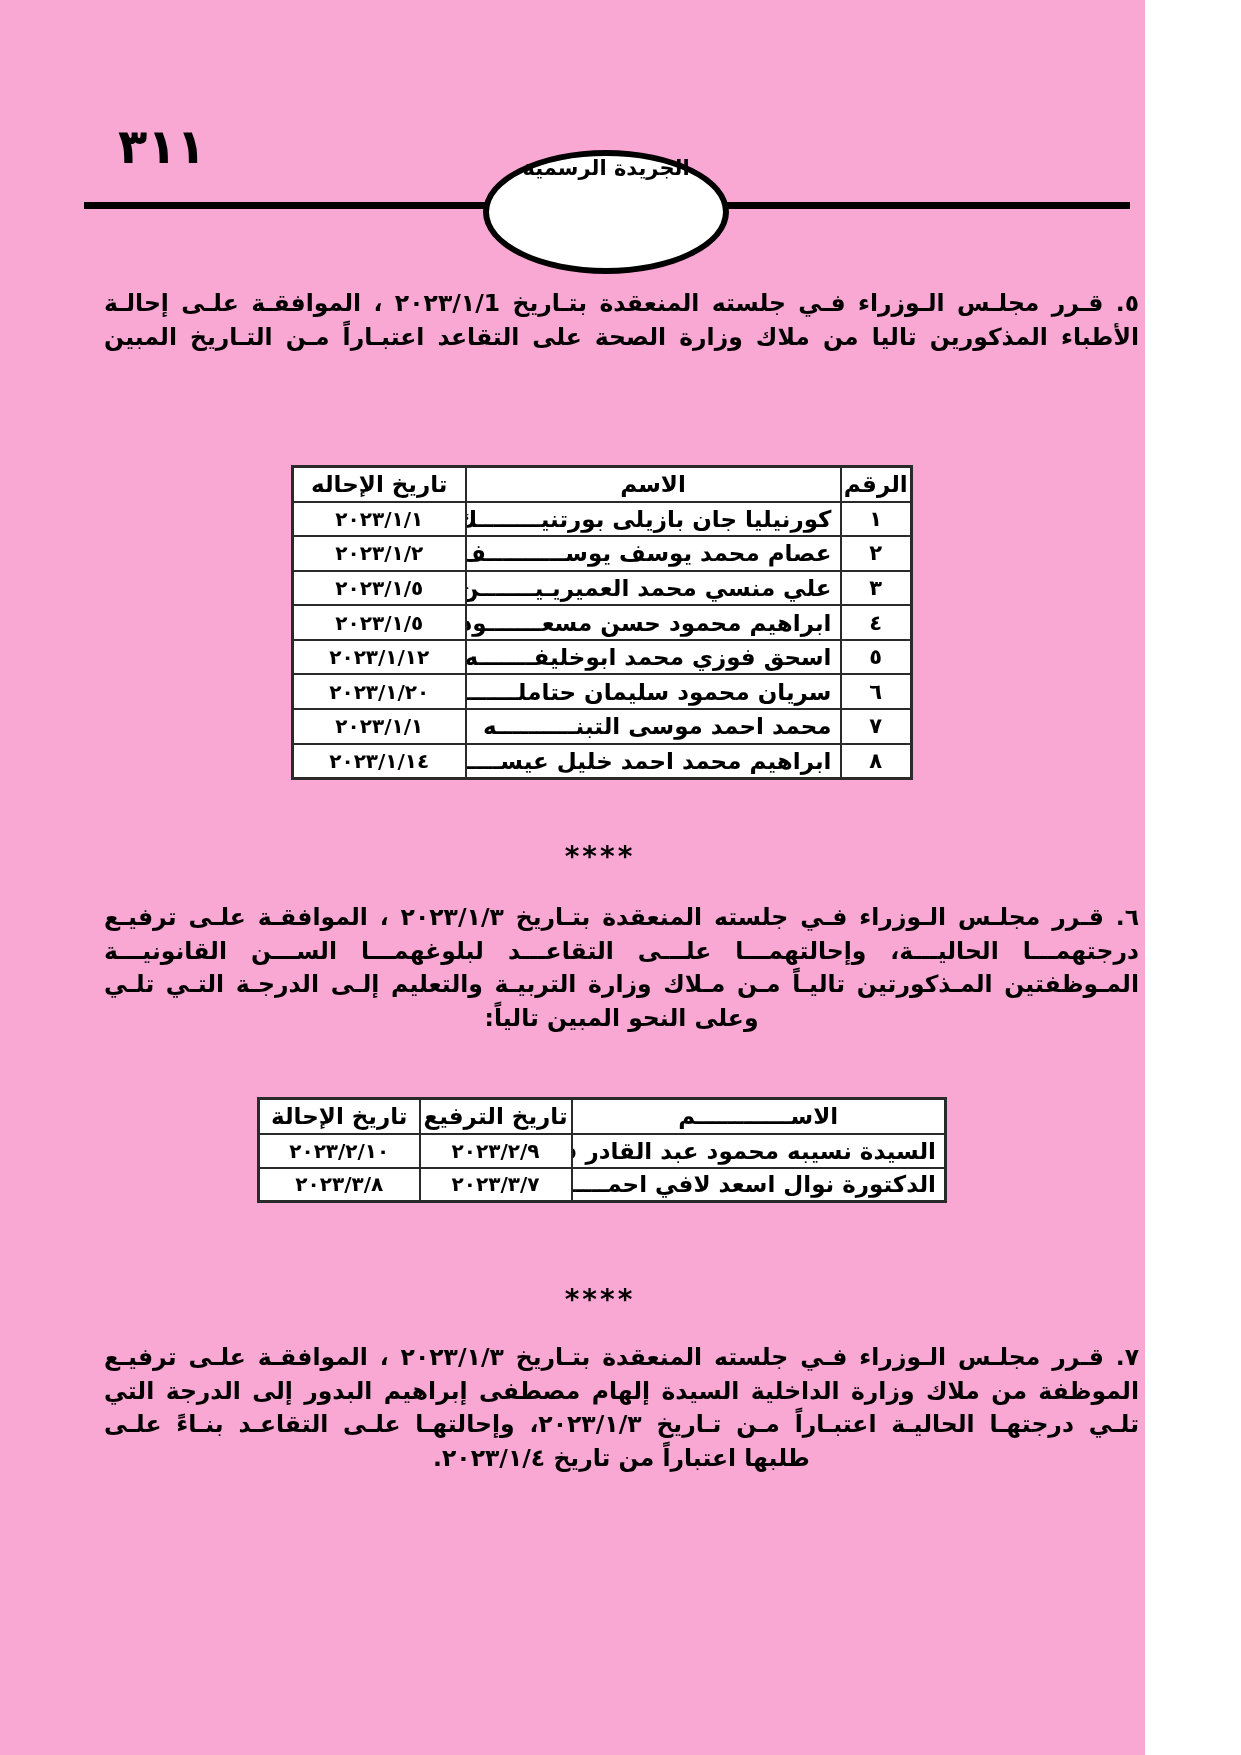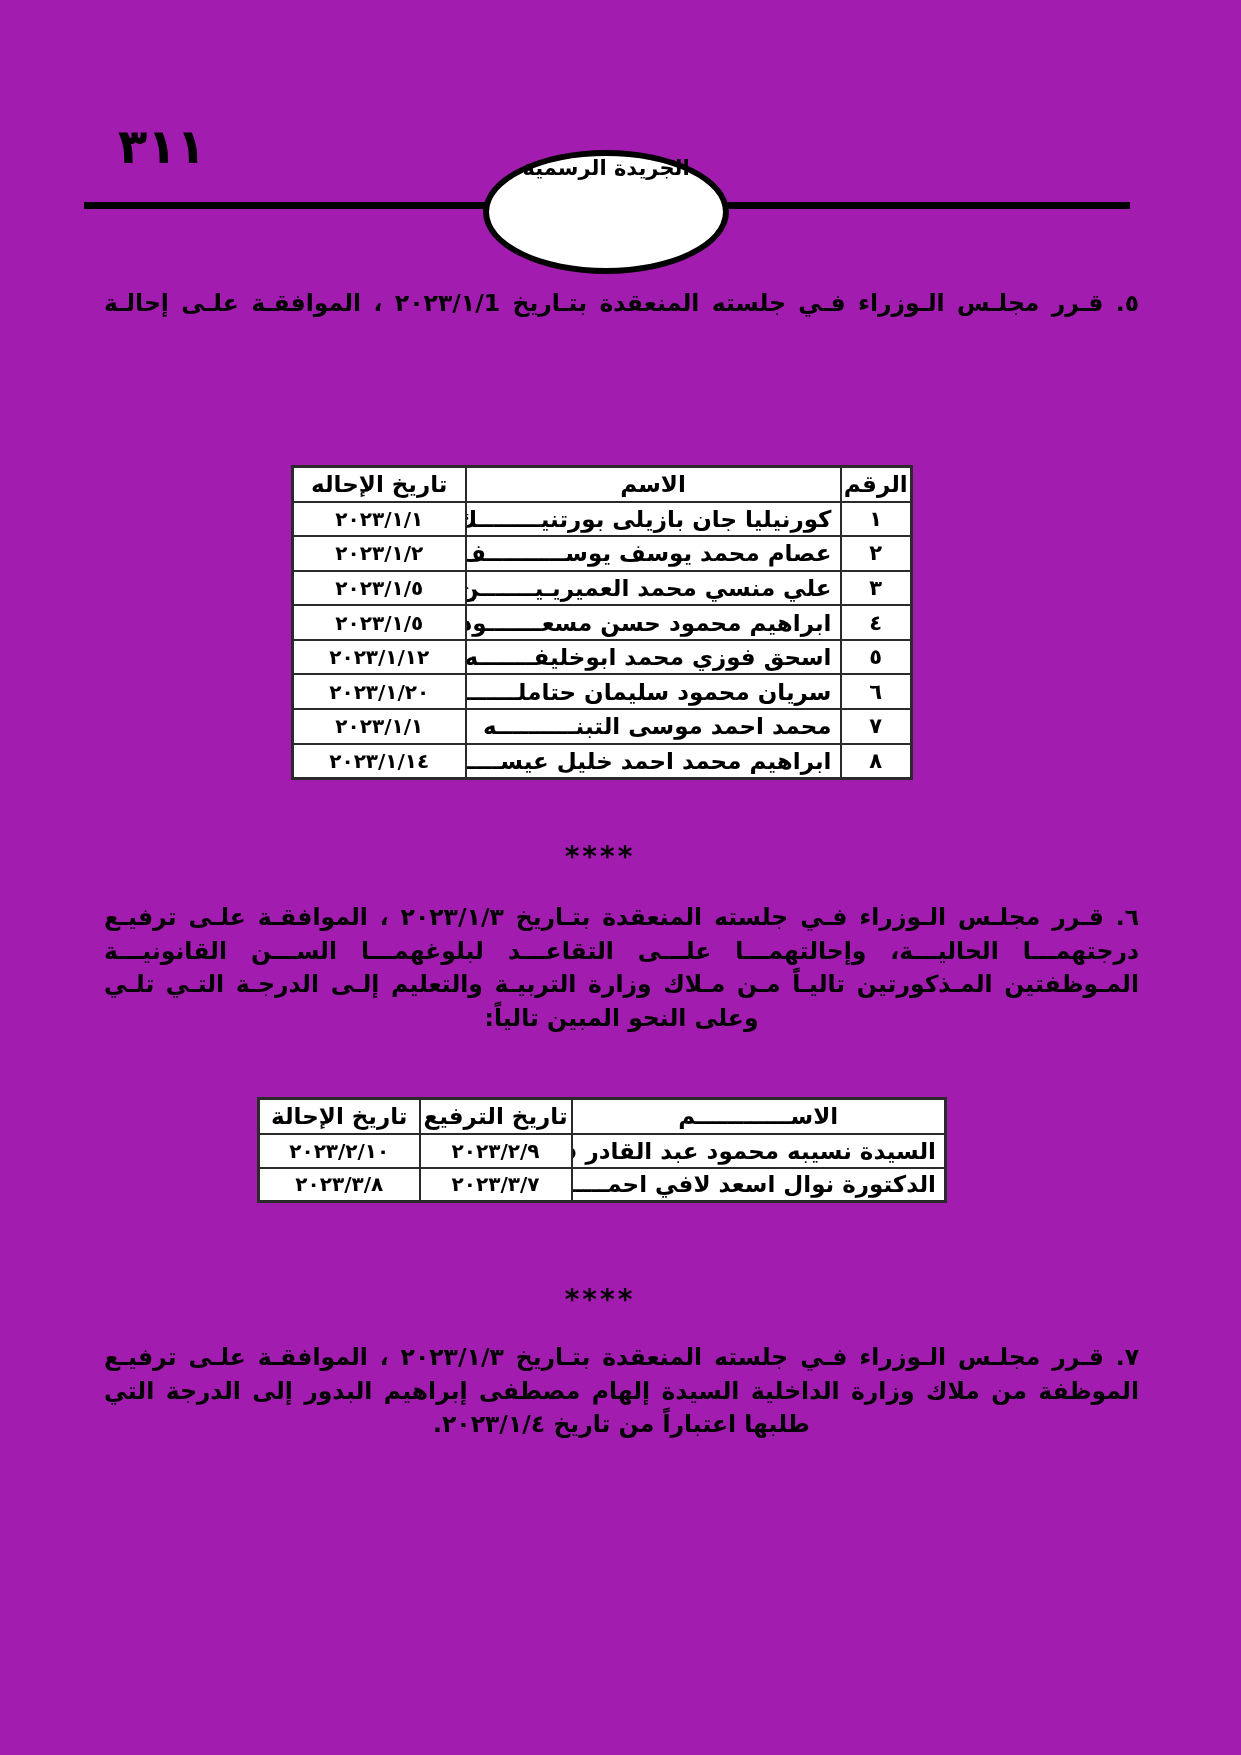--- a/index.html
+++ b/index.html
@@ -1,17 +1,17 @@
 <!DOCTYPE html>
 <html lang="ar"><head>
 <meta charset="utf-8">
 <style>
   html,body { margin:0; padding:0; background:#ffffff; }
   .page {
-    position:relative; width:1241px; height:1755px; background:#a21caf;
+    position:relative; width:1145px; height:1755px; background:#f9a8d4;
     font-family:"DejaVu Sans", sans-serif; color:#000; overflow:hidden; direction:rtl;
   }
 
   
   .page-number {
     position:absolute; top:118px; left:118px; font-size:48px; font-weight:bold;
     direction:rtl; letter-spacing:2px;
   }
   .header-rule {
     position:absolute; top:202px; left:84px; width:1046px; height:7px; background:#000;
@@ -66,20 +66,21 @@
 <div class="page">
 
   <div class="page-number">٣١١</div>
   <div class="header-rule"></div>
   <div class="masthead-ellipse">
     <span class="masthead-text">الجريدة الرسمية</span>
   </div>
 
   <div class="para" id="para5">
     <span class="pline just">٥. قـرر مجلـس الـوزراء فـي جلسته المنعقدة بتـاريخ ٢٠٢٣/١/1 ، الموافقـة علـى إحالـة</span>
+    <span class="pline just">الأطباء المذكورين تاليا من ملاك وزارة الصحة على التقاعد اعتبـاراً مـن التـاريخ المبين</span>
   </div>
 
   <table class="tbl" id="table1">
     <colgroup>
         <col style="width:71px">
         <col style="width:375px">
         <col style="width:173px">
       </colgroup>
     <tbody>
         <tr class="hdr">
@@ -162,16 +163,17 @@
       <td class="date-cell">٢٠٢٣/٣/٨</td>
     </tr>
   </tbody>
     </table>
 
   <div class="sep" id="sep2">****</div>
 
   <div class="para" id="para7">
     <span class="pline just">٧. قـرر مجلـس الـوزراء فـي جلسته المنعقدة بتـاريخ ٢٠٢٣/١/٣ ، الموافقـة علـى ترفيـع</span>
     <span class="pline just">الموظفة من ملاك وزارة الداخلية السيدة إلهام مصطفى إبراهيم البدور إلى الدرجة التي</span>
+    <span class="pline just">تلـي درجتهـا الحاليـة اعتبـاراً مـن تـاريخ ٢٠٢٣/١/٣، وإحالتهـا علـى التقاعـد بنـاءً علـى</span>
     <span class="pline center">طلبها اعتباراً من تاريخ ٢٠٢٣/١/٤.</span>
   </div>
 
 </div>
 
 </body></html>

